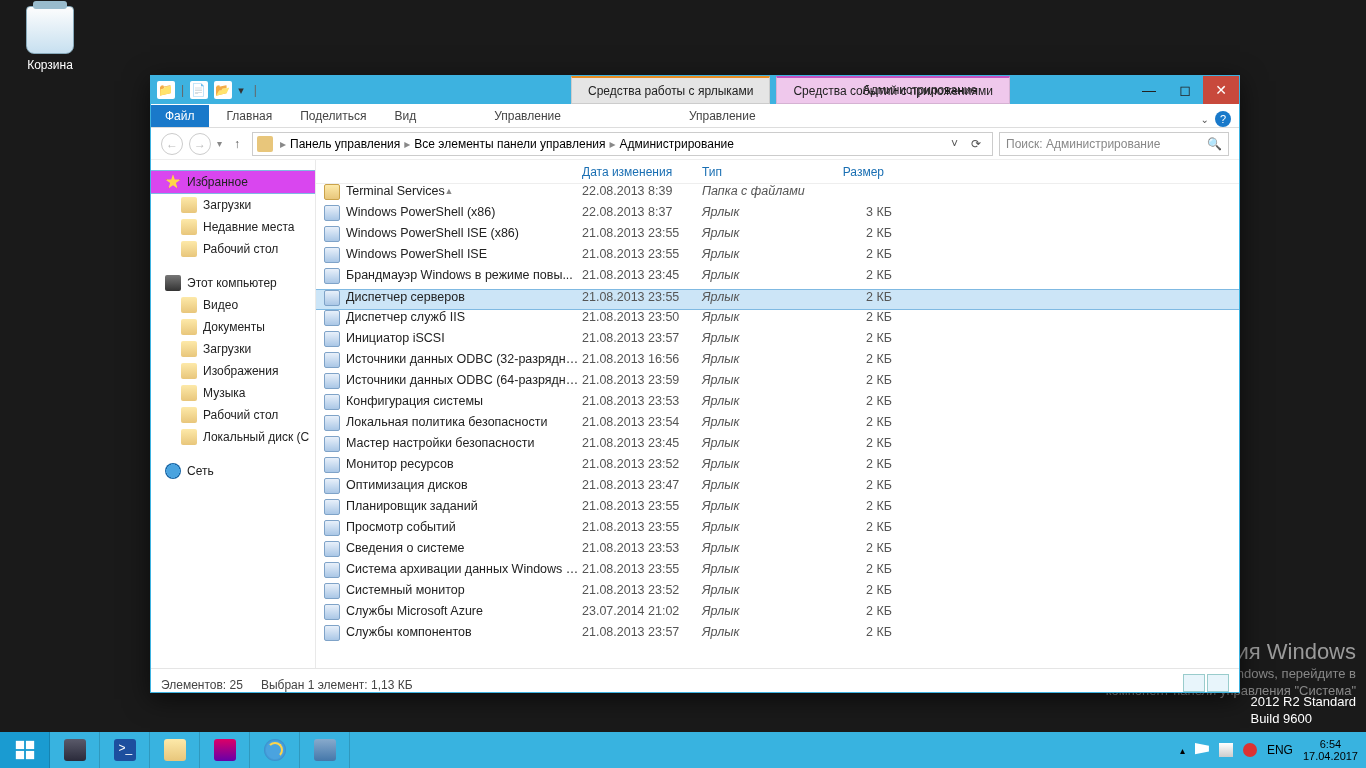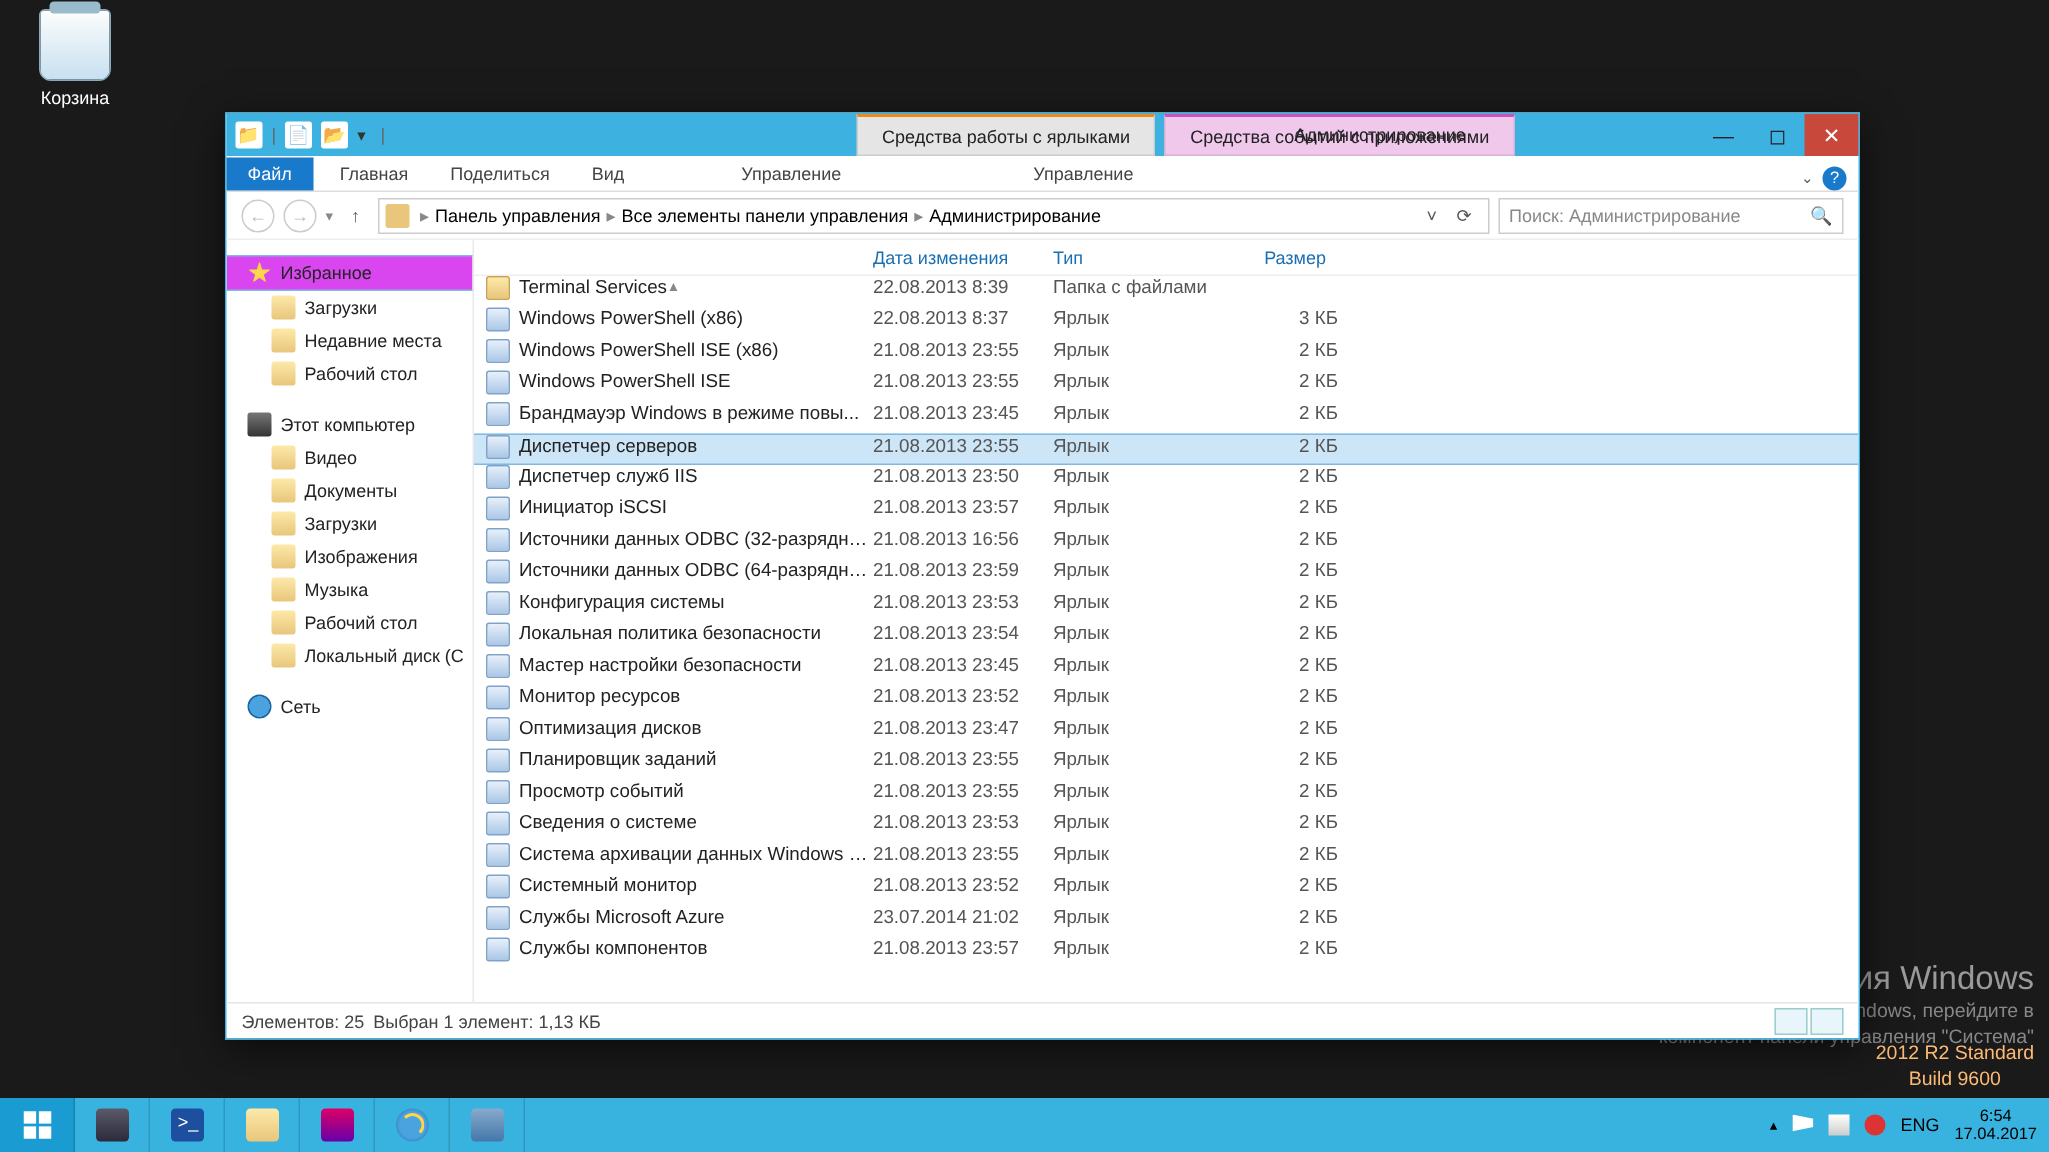--- a/index.html
+++ b/index.html
@@ -5,21 +5,21 @@
   * { margin:0; padding:0; box-sizing:border-box; font-family:"Segoe UI",Tahoma,sans-serif; }
   html,body { width:1366px; height:768px; overflow:hidden; background:#1a1a1a; }
   
   .desktop { position:absolute; inset:0; }
   .desktop-icon { position:absolute; top:6px; left:14px; width:72px; text-align:center; color:#fff; font-size:12px; cursor:pointer; }
   .desktop-icon .bin { width:48px; height:48px; margin:0 auto 4px; background:linear-gradient(#fdfdfd,#c7e0f0); border:1px solid #8ab; border-radius:4px 4px 8px 8px; position:relative; }
   .desktop-icon .bin::before { content:""; position:absolute; top:-6px; left:6px; right:6px; height:8px; background:#9bc; border-radius:3px; }
   
   .watermark { position:absolute; right:10px; bottom:68px; color:#888; font-size:13px; text-align:right; line-height:1.3; }
   .watermark .big { color:#9a9a9a; font-size:22px; }
-  .build { position:absolute; right:10px; bottom:40px; color:#fdba74; font-size:13px; text-align:center; line-height:1.3; }
+  .build { position:absolute; right:10px; bottom:40px; color:#ffffff; font-size:13px; text-align:left; line-height:1.3; }
   
   .taskbar { position:absolute; bottom:0; left:0; right:0; height:36px; background:#38b3e0; display:flex; align-items:stretch; color:#000; font-size:11px; }
   .tb-btn { width:50px; border-right:1px solid rgba(0,0,0,.15); display:flex; align-items:center; justify-content:center; cursor:pointer; }
   .tb-btn.start { background:#1a9bd1; }
   .tb-btn svg,.tb-btn span.icon { width:22px; height:22px; }
   .tb-spacer { flex:1; }
   .tb-right { display:flex; align-items:center; gap:10px; padding-right:8px; }
   .tb-right .lang { font-size:12px; }
   .tb-right .clock { font-size:11px; text-align:center; line-height:1.1; }
   .tray-icon { width:14px; height:14px; display:inline-block; }
@@ -72,26 +72,26 @@
   .col-date { width:120px; }
   .col-type { width:120px; }
   .col-size { width:70px; text-align:right; }
   .rows { flex:1; overflow-y:scroll; font-size:12.5px; color:#222; }
   .row { height:21px; display:flex; align-items:flex-start; padding-left:8px; cursor:default; }
   .row.selected { background:#cce5f7; border:1px solid #7fb9e2; border-left:none; border-right:none; }
   .row .ic { width:16px; height:16px; margin-right:6px; flex-shrink:0; background:linear-gradient(#e8f0fa,#aac7e6); border:1px solid #7fa3c8; border-radius:2px; }
   .row .ic.folder { background:linear-gradient(#fde9a9,#e8c67b); border:1px solid #caa24a; }
   .row .name { width:236px; white-space:nowrap; overflow:hidden; text-overflow:ellipsis; }
   .row .date { width:120px; color:#555; }
-  .row .type { width:120px; color:#555; }
+  .row .type { width:120px; color:#555;font-style:italic; }
   .row .size { width:70px; text-align:right; color:#555; }
   .rows::-webkit-scrollbar { width:18px; }
   .rows::-webkit-scrollbar-track { background:#f0f0f0; border-left:1px solid #ddd; }
   .rows::-webkit-scrollbar-thumb { background:#cdcdcd; border:1px solid #bbb; }
-  .status-bar { height:24px; border-top:1px solid #e5e5e5; display:flex; align-items:center; font-size:12px; color:#444; padding:0 10px; gap:6px; }
+  .status-bar { height:24px; border-top:1px solid #e5e5e5; display:flex; align-items:flex-end; font-size:12px; color:#444; padding:0 10px; gap:18px; }
   .status-bar .views { margin-left:auto; display:flex; gap:2px; }
   .status-bar .views div { width:22px; height:18px; border:1px solid #9cc; background:#e8f5fb; }
 </style>
 </head>
 <body>
 
 <div class="desktop">
   <div class="desktop-icon">
     <div class="bin"></div>
     <div>Корзина</div>

